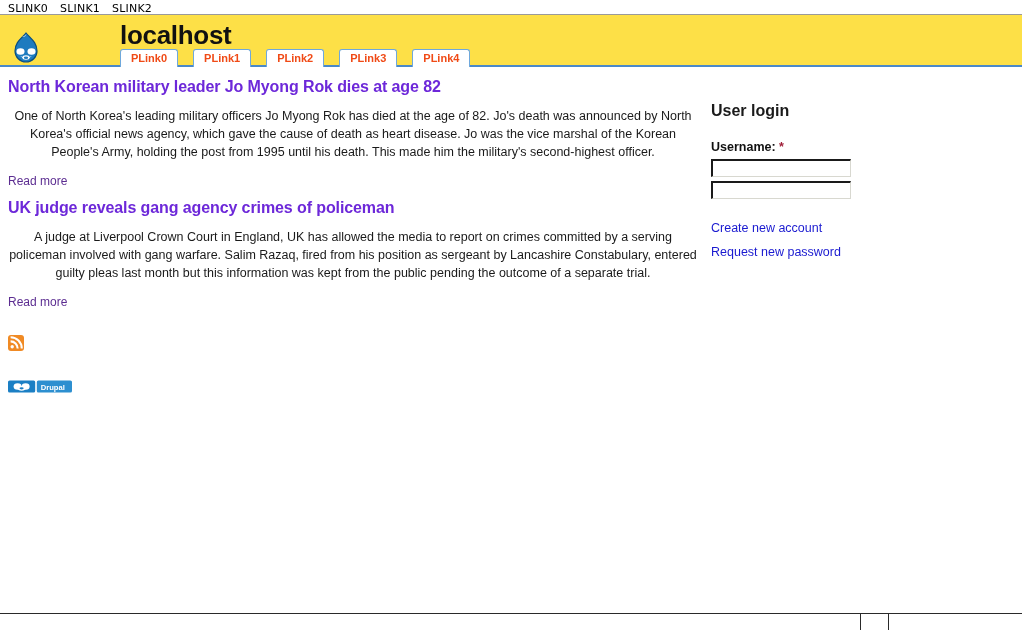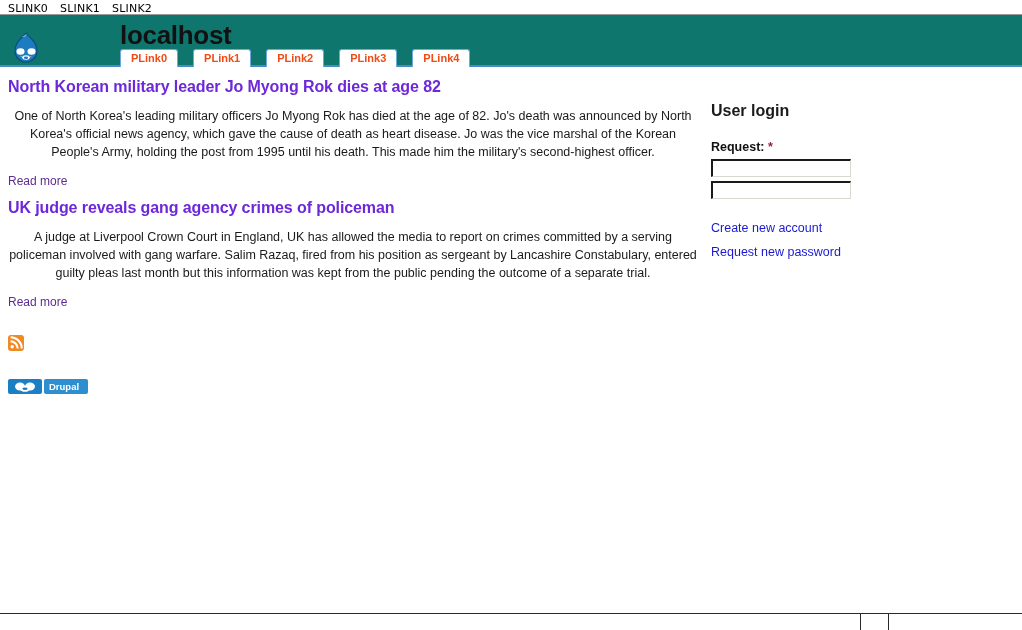--- a/index.html
+++ b/index.html
@@ -34,21 +34,21 @@
     color: #000000;
     padding: 0 6px;
     white-space: nowrap;
     letter-spacing: 0.2px;
   }
 
   
   .banner {
     position: relative;
     height: 52px;
-    background: #0f766e;
+    background: #fde047;
     border-bottom: 2px solid #4a89c8;
     box-sizing: border-box;
   }
   .logo {
     position: absolute;
     left: 8px;
     top: 16px;
     width: 36px;
     height: 36px;
   }
@@ -146,21 +146,21 @@
     width: 16px;
     height: 16px;
     display: block;
     cursor: pointer;
   }
   .drupal-badge {
     margin-top: 28px;
     display: inline-flex;
     align-items: center;
     height: 15px;
-    width: 80px;
+    width: 64px;
     cursor: pointer;
   }
 
   
   h2.block-title {
     margin: 10px 0 0 0;
     font-family: "Liberation Sans", sans-serif;
     font-size: 16px;
     font-weight: bold;
     color: #1a1a1a;
@@ -319,21 +319,21 @@
         <ellipse cx="17" cy="9.8" rx="2.6" ry="1.3" fill="#1b7fc4"></ellipse>
         <text x="41" y="11.3" font-family="Liberation Sans, sans-serif" font-size="9.5" font-weight="bold" fill="#ffffff">Drupal</text>
       </svg>
     </div>
   </div>
 
   <div class="sidebar">
     <h2 class="block-title">User login</h2>
 
     <div class="field-label">
-      <span>Request:</span>
+      <span>Username:</span>
       <span class="req">*</span>
     </div>
     <input class="text-input" type="text" value="" style="">
 
     <input class="text-input" type="password" value="" style="">
 
 
     <a class="side-link first">Create new account</a>
     <a class="side-link">Request new password</a>
   </div>

